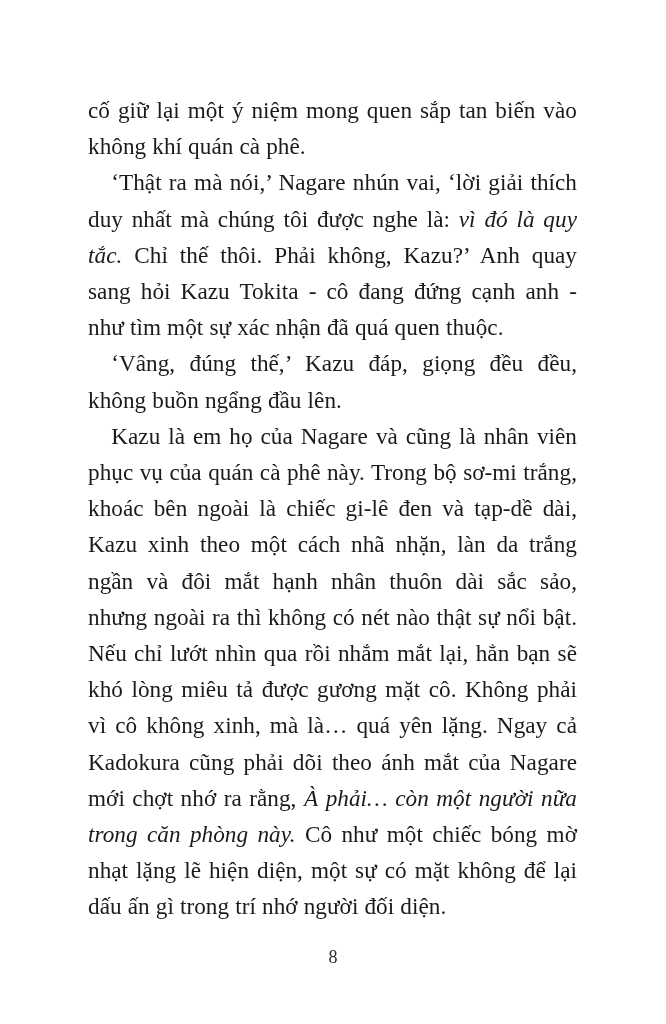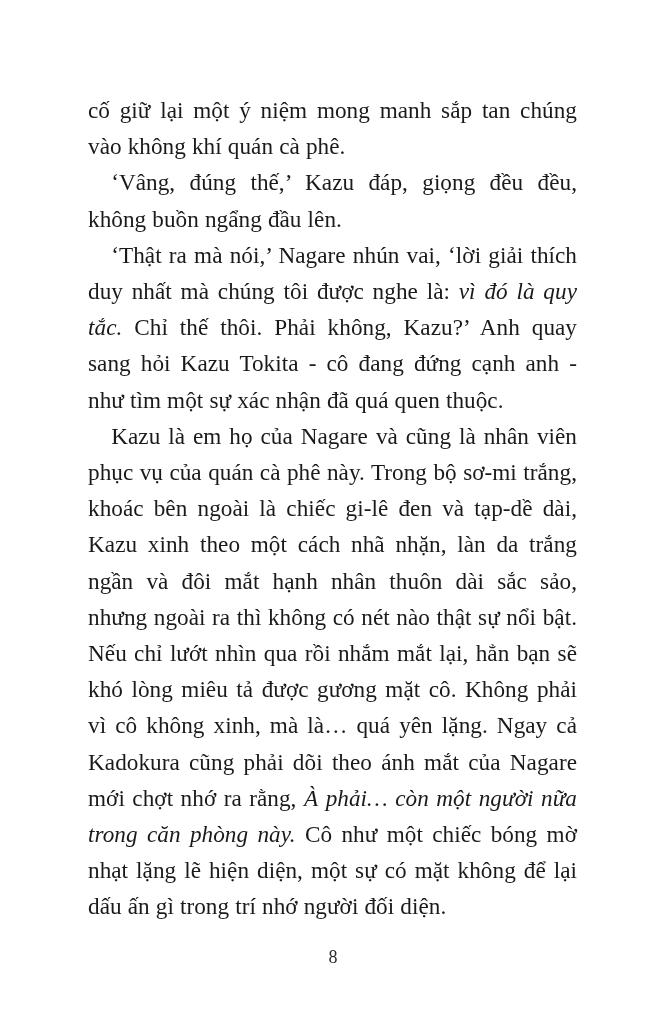--- a/index.html
+++ b/index.html
@@ -61,21 +61,21 @@
     color: #2b2b2b;
     font-family: "Liberation Serif", "DejaVu Serif", serif;
   }
 </style>
 </head>
 <body>
 
 <div class="page">
 
   <div class="text-block">
-    <p class="para"><span>cố giữ lại một ý niệm mong manh sắp tan chúng vào không khí quán cà phê.</span></p>
+    <p class="para"><span>cố giữ lại một ý niệm mong quen sắp tan biến vào không khí quán cà phê.</span></p>
+    <p class="para indent"><span>‘Thật ra mà nói,’ Nagare nhún vai, ‘lời giải thích duy nhất mà chúng tôi được nghe là: </span><em>vì đó là quy tắc.</em><span> Chỉ thế thôi. Phải không, Kazu?’ Anh quay sang hỏi Kazu Tokita - cô đang đứng cạnh anh - như tìm một sự xác nhận đã quá quen thuộc.</span></p>
     <p class="para indent"><span>‘Vâng, đúng thế,’ Kazu đáp, giọng đều đều, không buồn ngẩng đầu lên.</span></p>
-    <p class="para indent"><span>‘Thật ra mà nói,’ Nagare nhún vai, ‘lời giải thích duy nhất mà chúng tôi được nghe là: </span><em>vì đó là quy tắc.</em><span> Chỉ thế thôi. Phải không, Kazu?’ Anh quay sang hỏi Kazu Tokita - cô đang đứng cạnh anh - như tìm một sự xác nhận đã quá quen thuộc.</span></p>
     <p class="para indent"><span>Kazu là em họ của Nagare và cũng là nhân viên phục vụ của quán cà phê này. Trong bộ sơ-mi trắng, khoác bên ngoài là chiếc gi-lê đen và tạp-dề dài, Kazu xinh theo một cách nhã nhặn, làn da trắng ngần và đôi mắt hạnh nhân thuôn dài sắc sảo, nhưng ngoài ra thì không có nét nào thật sự nổi bật. Nếu chỉ lướt nhìn qua rồi nhắm mắt lại, hẳn bạn sẽ khó lòng miêu tả được gương mặt cô. Không phải vì cô không xinh, mà là… quá yên lặng. Ngay cả Kadokura cũng phải dõi theo ánh mắt của Nagare mới chợt nhớ ra rằng, </span><em>À phải… còn một người nữa trong căn phòng này.</em><span> Cô như một chiếc bóng mờ nhạt lặng lẽ hiện diện, một sự có mặt không để lại dấu ấn gì trong trí nhớ người đối diện.</span></p>
   </div>
 
   <div class="page-number">8</div>
 
 </div>
 
 </body></html>

